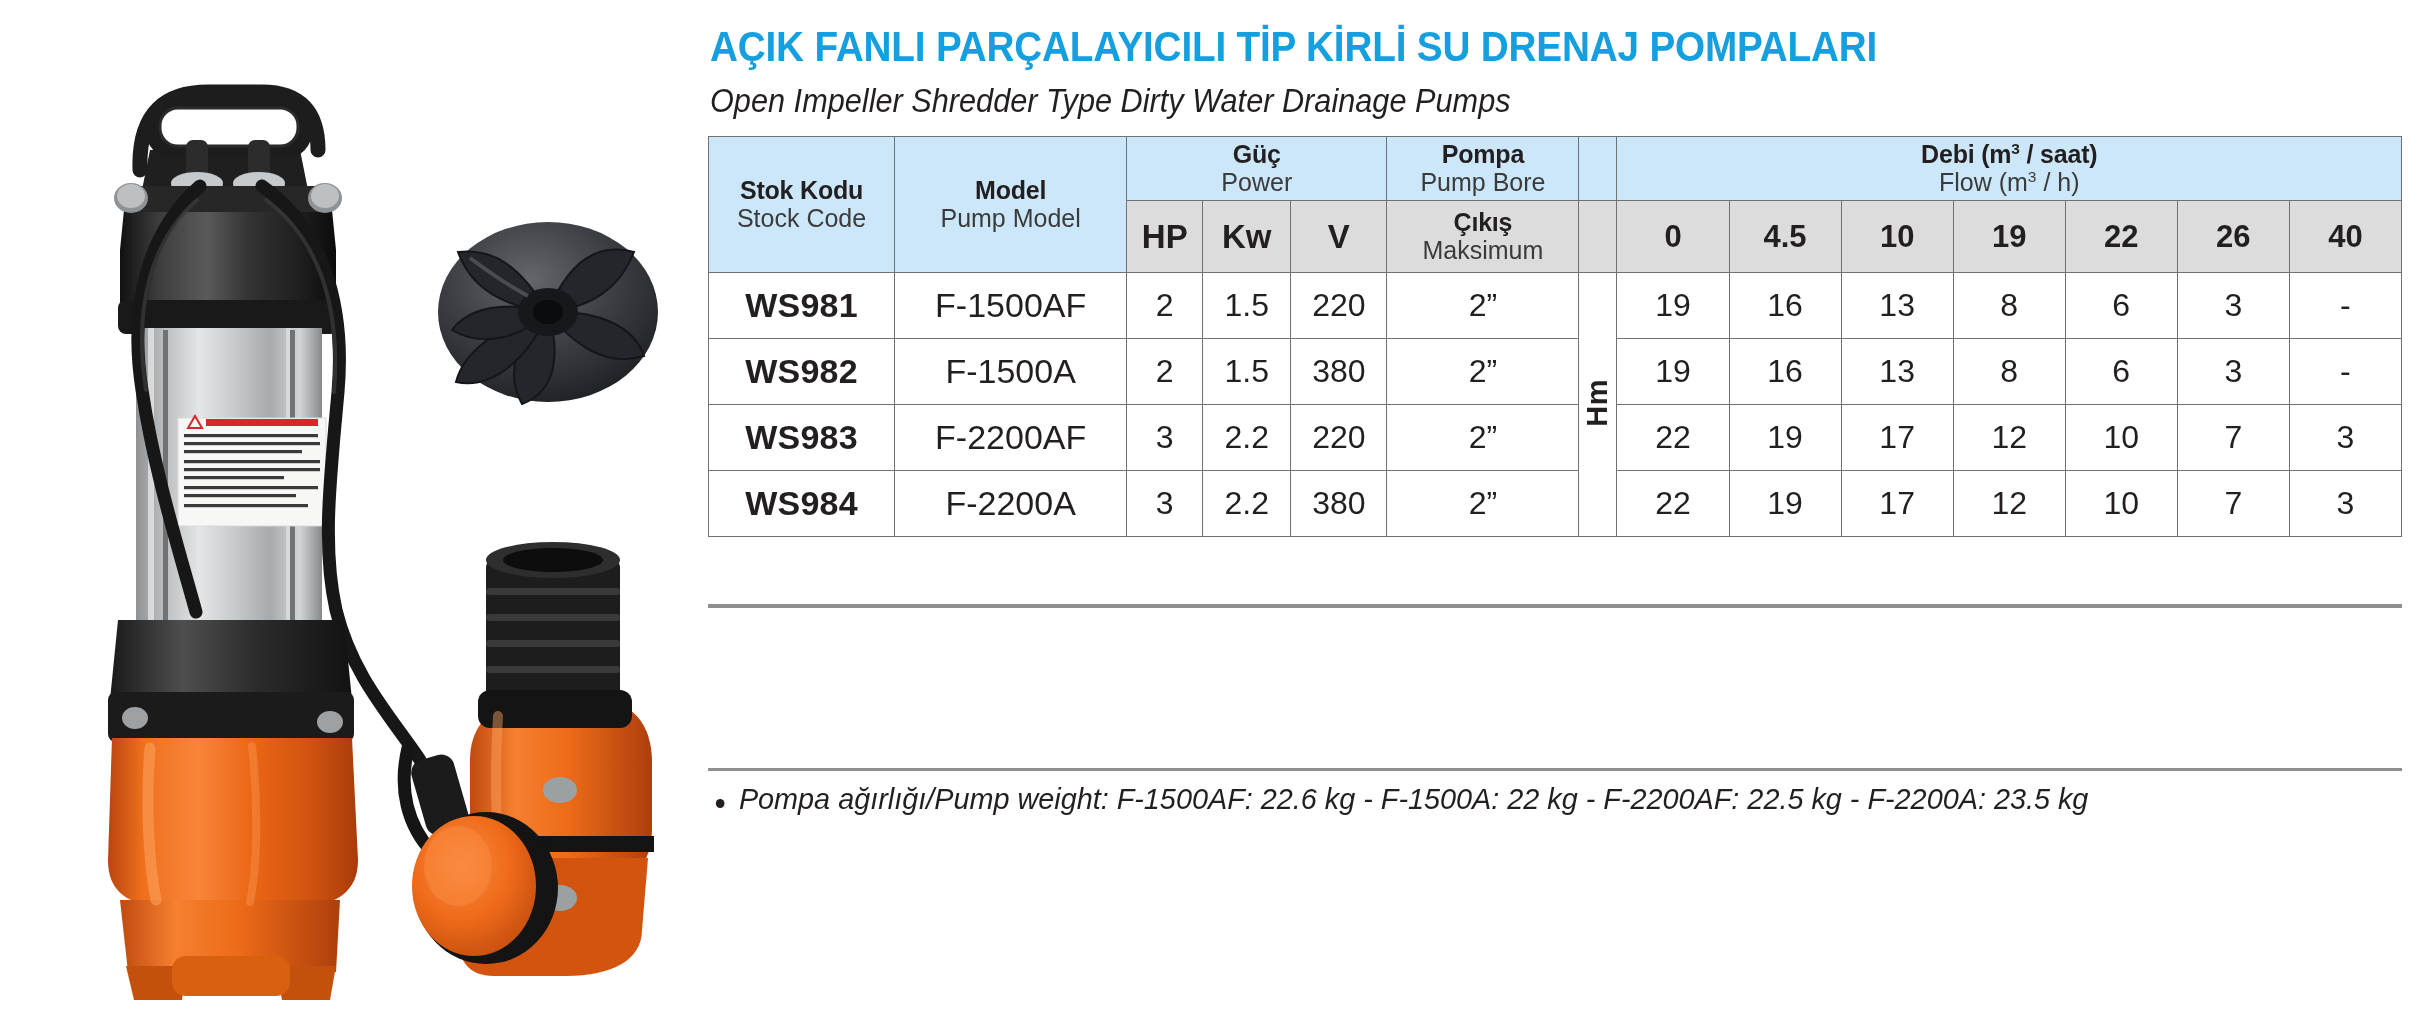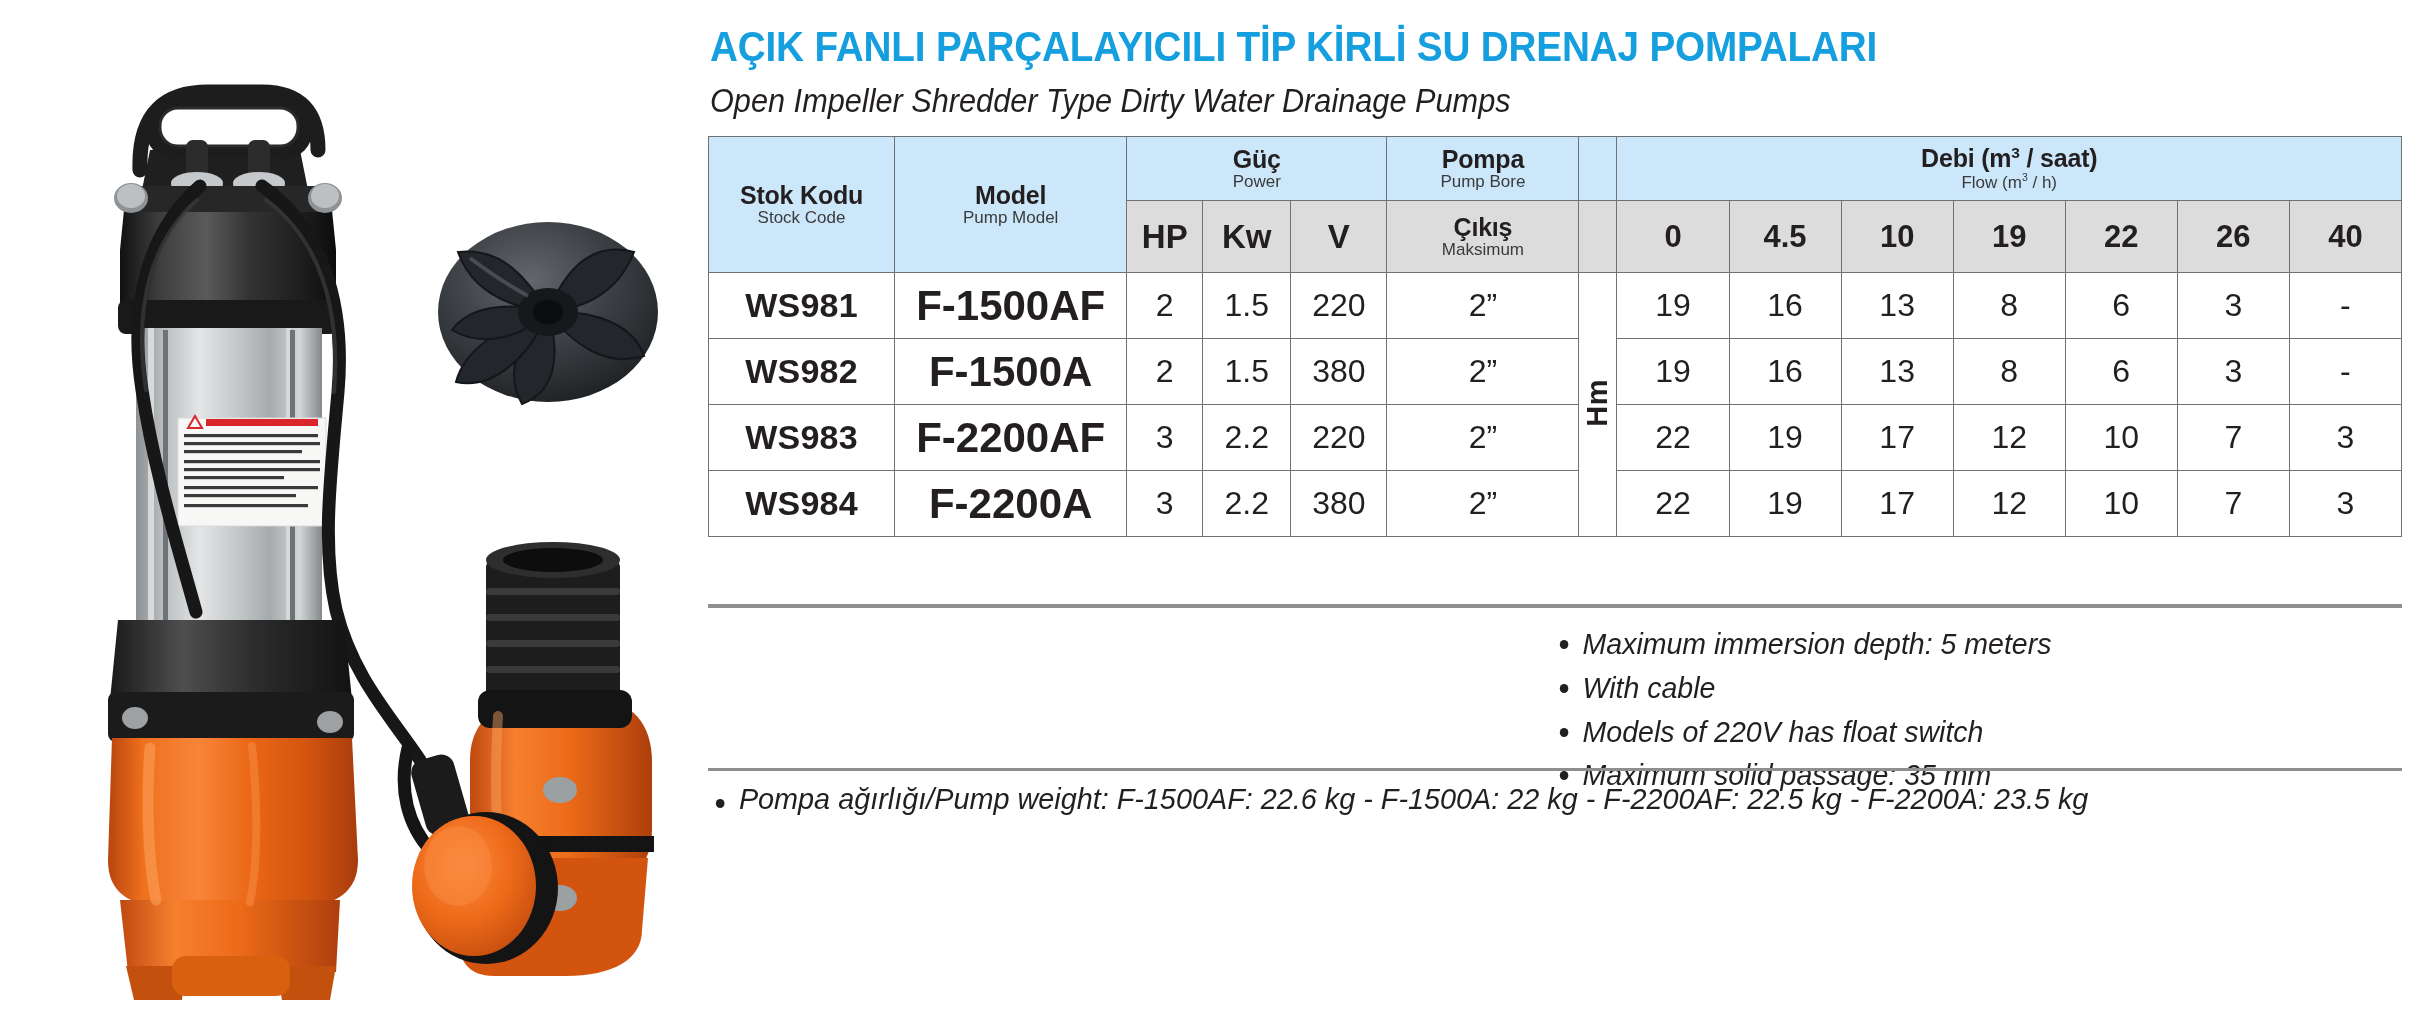--- a/index.html
+++ b/index.html
@@ -99,42 +99,42 @@
   .h-tr-big {
     display: block;
     font-weight: bold;
     font-size: 25px;
     line-height: 1.06;
     letter-spacing: -0.2px;
   }
   .h-en-small {
     display: block;
     font-weight: normal;
-    font-size: 17px;
+    font-size: 25px;
     line-height: 1.12;
     color: #3b3b3b;
   }
   .h-unit {
     font-weight: bold;
     font-size: 33px;
   }
   .h-flowno {
     font-weight: bold;
     font-size: 31px;
   }
   sup.m3 { font-size: 0.62em; vertical-align: super; }
 
   td.stock-cell {
     font-weight: bold;
     font-size: 34px;
     letter-spacing: 0.2px;
   }
   td.model-cell {
-    font-weight: bold;
-    font-size: 42px;
+    font-weight: normal;
+    font-size: 34px;
   }
   td.val-cell {
     font-weight: normal;
     font-size: 32px;
   }
   td.bore-cell {
     font-weight: normal;
     font-size: 32px;
   }
   td.flow-cell {
@@ -589,25 +589,19 @@
           <td class="flow-cell">10</td>
           <td class="flow-cell">7</td>
           <td class="flow-cell">3</td>
         </tr>
       </tbody>
     </table>
 
     <div id="table-bottom-rule"></div>
 
 
-    <ul class="bullets" id="bullets-en">
-      <li>Maximum immersion depth: 5 meters</li>
-      <li>With cable</li>
-      <li>Models of 220V has float switch</li>
-      <li>Maximum solid passage: 35 mm</li>
-    </ul>
 
     <div id="mid-rule"></div>
 
     <div id="weight-line">Pompa ağırlığı/Pump weight: F-1500AF: 22.6 kg - F-1500A: 22 kg - F-2200AF: 22.5 kg - F-2200A: 23.5 kg</div>
 
   </div>
 </div>
 
 </body></html>

